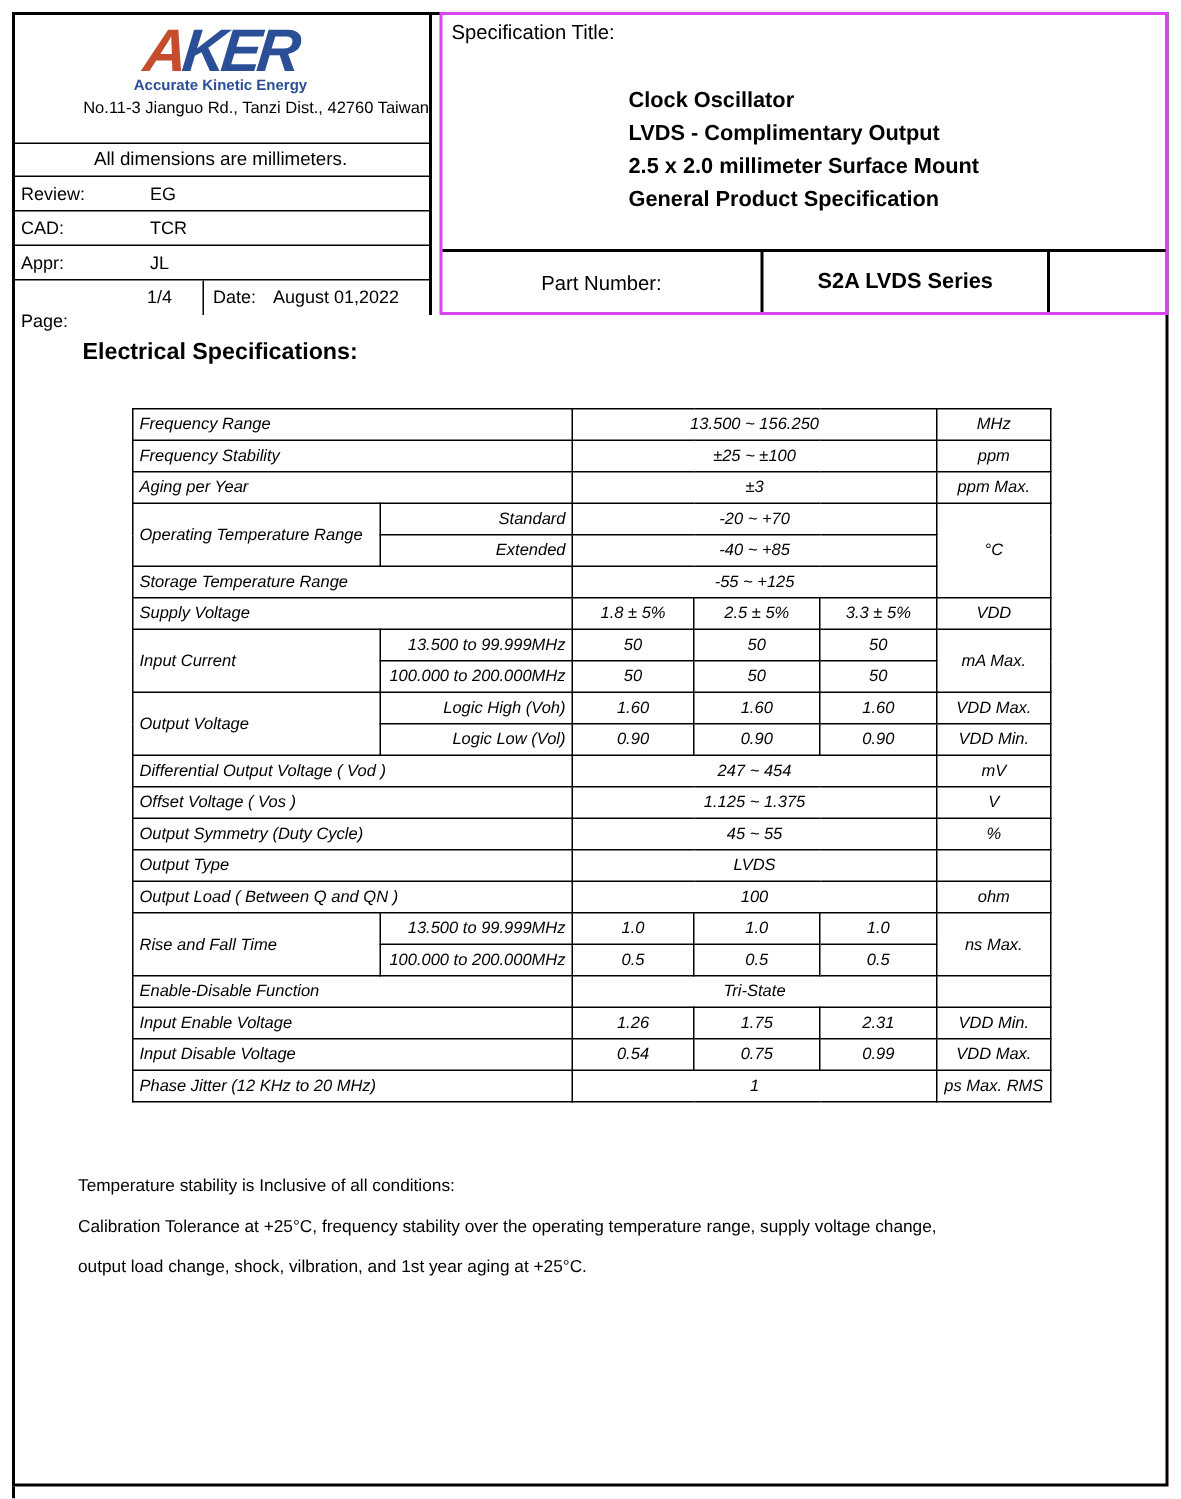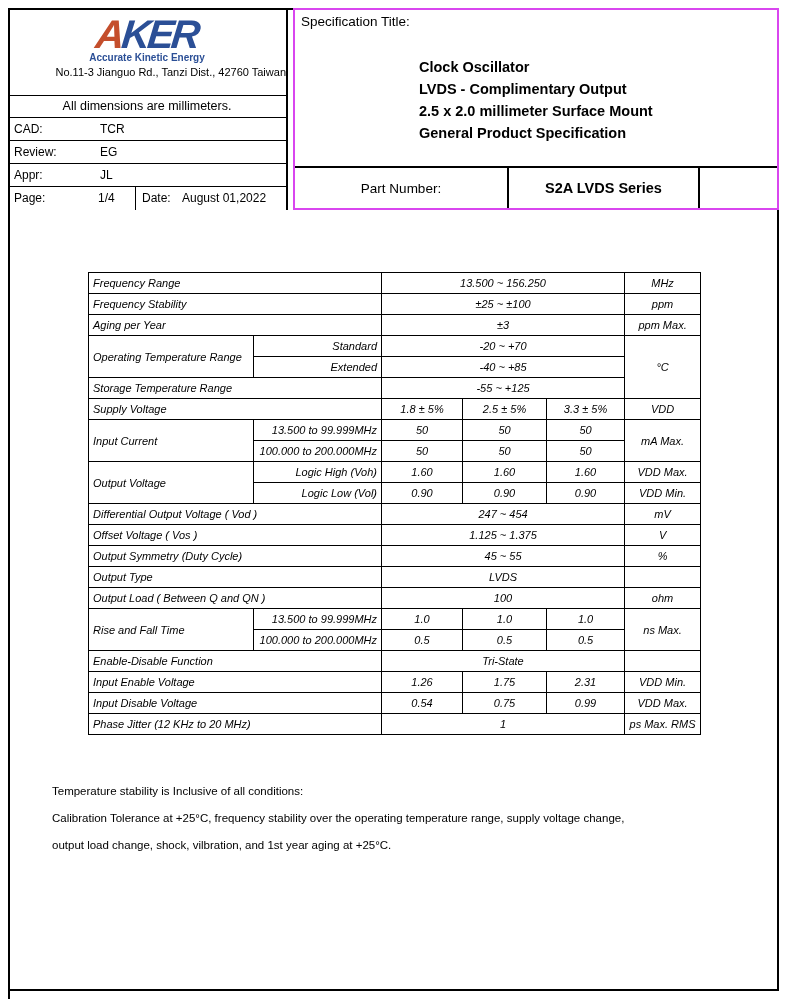--- a/index.html
+++ b/index.html
@@ -18,21 +18,21 @@
   .logo-rest { color:#2b4f96; }
   .logo-tagline { font-size:10px; font-weight:bold; color:#2b4f96; margin-top:-2px; }
   .logo-address { font-size:11px; color:#000; margin-top:3px;text-align:right; }
   .dims-row { height:22px; border-bottom:1px solid #000; text-align:center; font-size:12.5px; line-height:21px; }
   .field-row { height:23px; border-bottom:1px solid #000; font-size:12px; line-height:22px; position:relative; }
   .field-row:last-child { border-bottom:none; }
   .flabel { position:absolute; left:6px; }
   .fvalue { position:absolute; left:92px; }
   .page-row { height:23px; font-size:12px; line-height:22px; position:relative; }
   .page-divider { position:absolute; left:127px; top:0; width:1px; height:100%; background:#000; }
-  .pg-label { position:absolute; left:6px; }
+  .pg-label { position:absolute; left:6px;margin-top:16px; }
   .pg-value { position:absolute; left:90px; }
   .date-label { position:absolute; left:134px; }
   .date-value { position:absolute; left:174px; }
 
   
   .hdr-right { position:absolute; left:293px; top:8px; width:486px; height:202px; border:2px solid #d946ef; }
   .spec-title-label { position:absolute; left:6px; top:4px; font-size:13.5px; }
   .title-lines { position:absolute; left:92px; top:46px; }
   .title-line { font-size:14.5px; font-weight:bold; line-height:22px;margin-left:32px; }
   .part-row { position:absolute; left:0; right:0; bottom:0; height:42px; border-top:2px solid #000; display:flex; }
@@ -66,26 +66,26 @@
   <div class="hdr-left">
     <div class="logo-box">
       <div class="logo-text">
         <span class="logo-a">A</span><span class="logo-rest">KER</span>
       </div>
       <div class="logo-tagline">Accurate Kinetic Energy</div>
       <div class="logo-address">No.11-3 Jianguo Rd., Tanzi Dist., 42760 Taiwan</div>
     </div>
     <div class="dims-row">All dimensions are millimeters.</div>
     <div class="field-row">
+      <span class="flabel">Review:</span>
+      <span class="fvalue">EG</span>
+    </div>
+    <div class="field-row">
       <span class="flabel">CAD:</span>
       <span class="fvalue">TCR</span>
-    </div>
-    <div class="field-row">
-      <span class="flabel">Review:</span>
-      <span class="fvalue">EG</span>
     </div>
     <div class="field-row">
       <span class="flabel">Appr:</span>
       <span class="fvalue">JL</span>
     </div>
     <div class="page-row">
       <span class="pg-label">Page:</span>
       <span class="pg-value">1/4</span>
       <span class="page-divider"></span>
       <span class="date-label">Date:</span>
@@ -101,20 +101,21 @@
       <div class="title-line">2.5 x 2.0 millimeter Surface Mount</div>
       <div class="title-line">General Product Specification</div>
     </div>
     <div class="part-row">
       <div class="part-cell-label">Part Number:</div>
       <div class="part-cell-value">S2A LVDS Series</div>
       <div class="part-cell-empty"></div>
     </div>
   </div>
 
+  <div class="section-heading">Electrical Specifications:</div>
 
   <div class="spec-table-wrap">
     <table class="spec">
       <colgroup>
         <col style="width:165px">
           <col style="width:128px">
           <col style="width:81px">
         <col style="width:84px">
           <col style="width:78px">
           <col style="width:76px">

